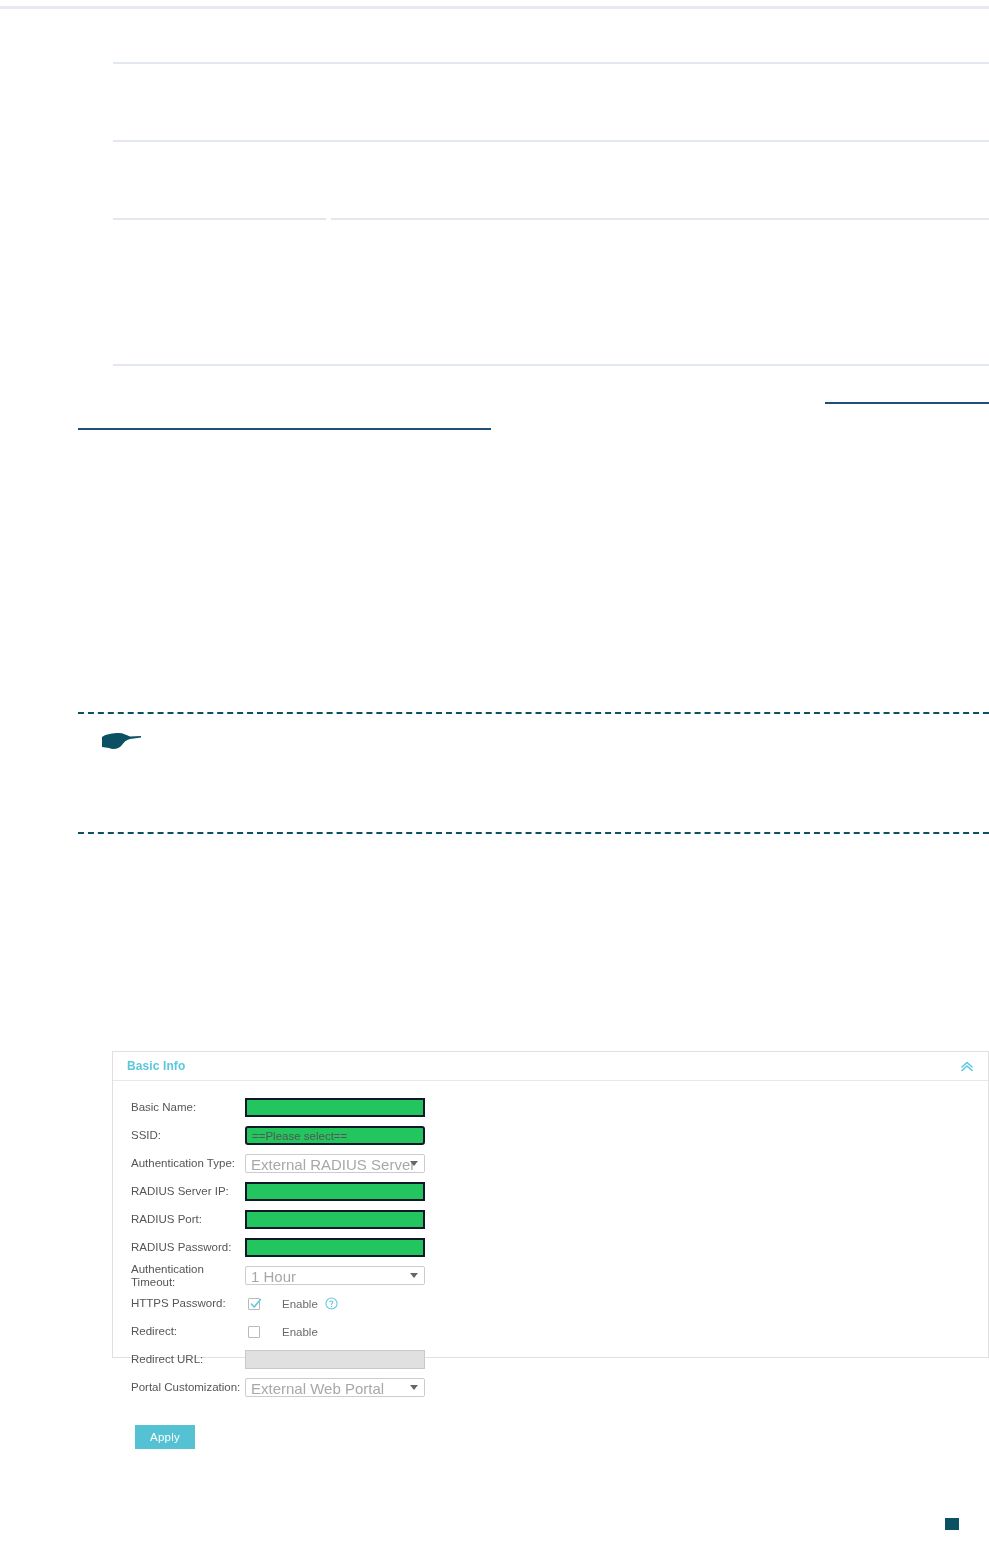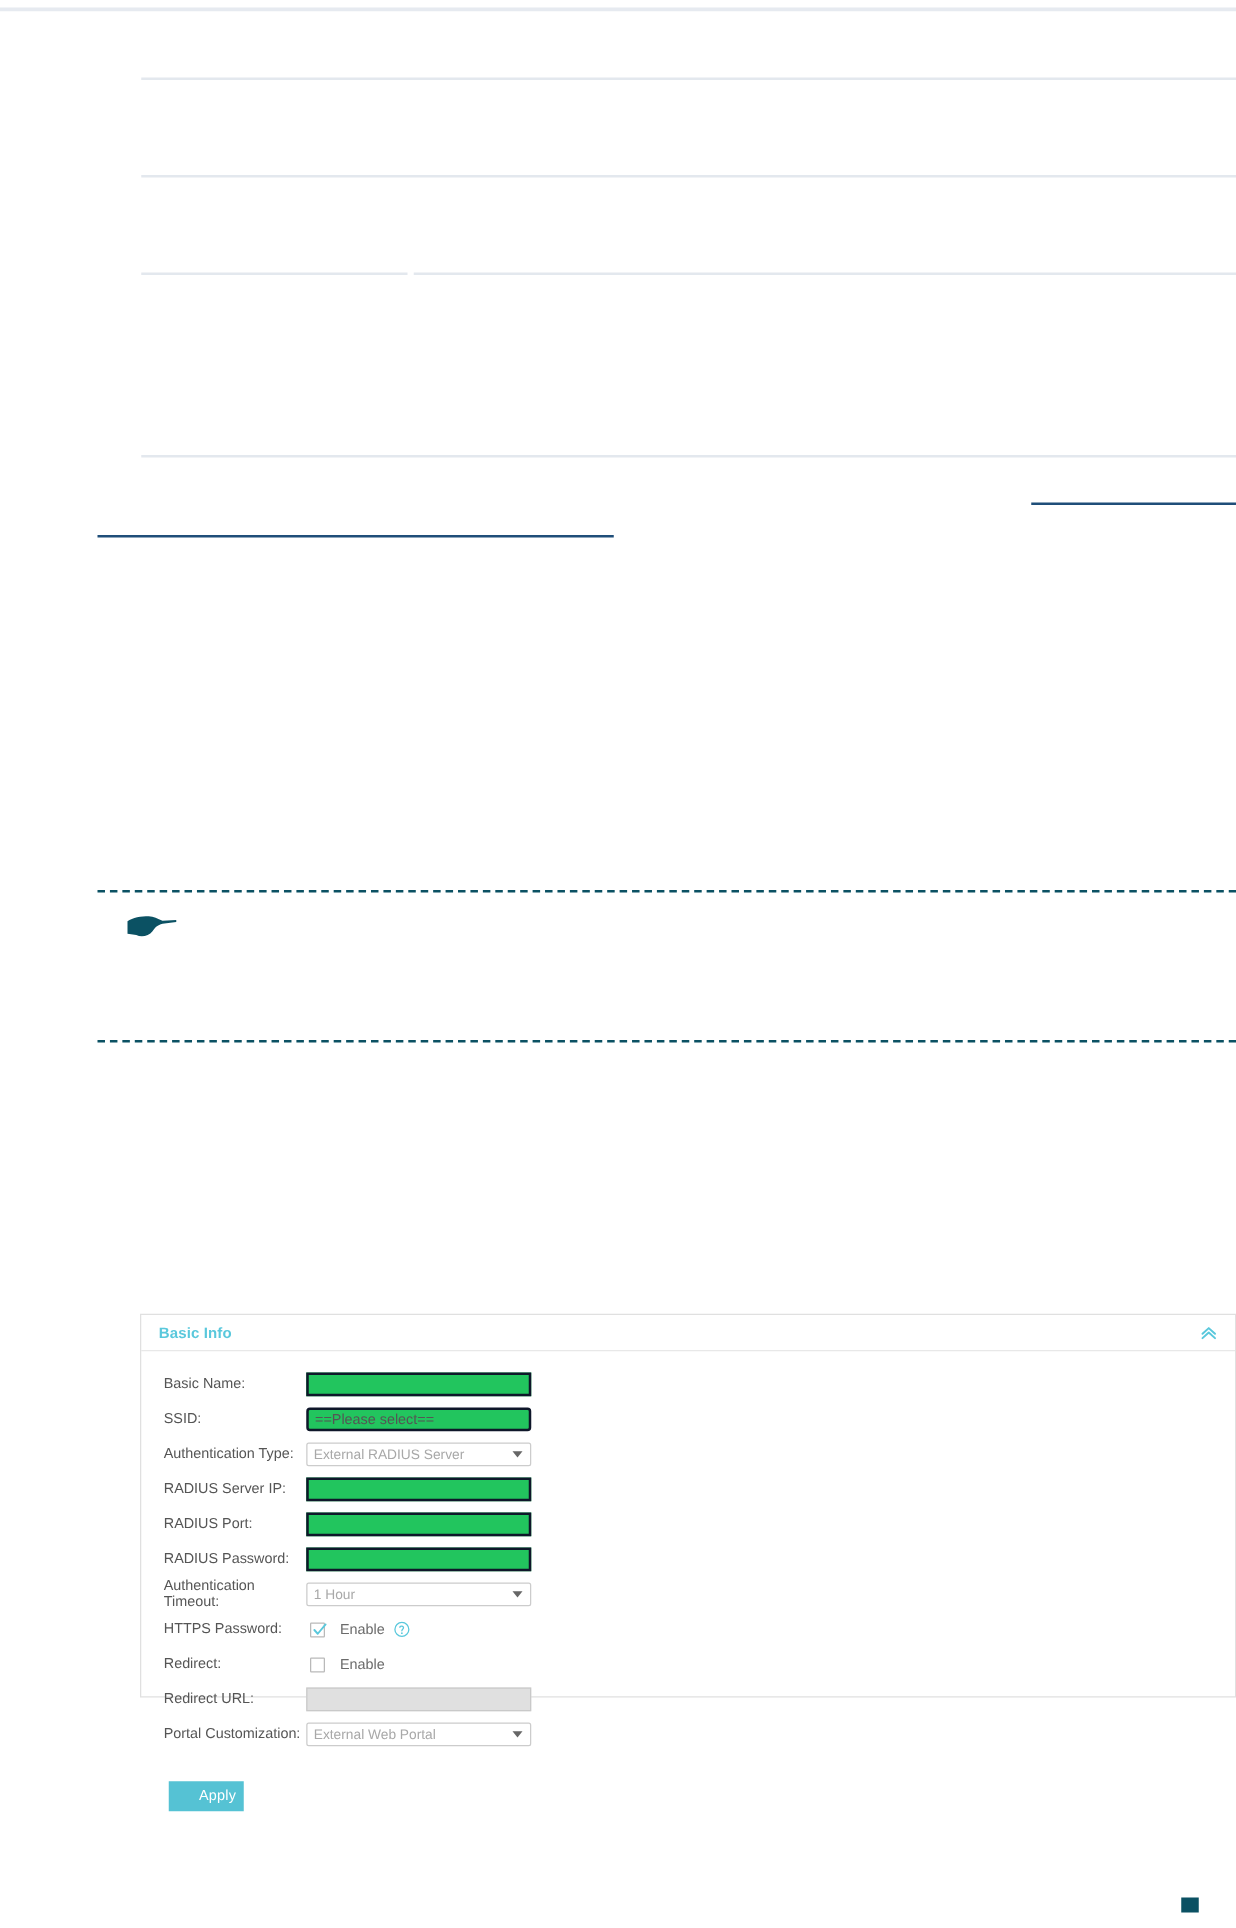--- a/index.html
+++ b/index.html
@@ -138,39 +138,39 @@
     position: relative;
     width: 180px;
     height: 19px;
   }
   .sel-box {
     width: 180px;
     height: 19px;
     border: 1px solid #cccccc;
     background: #ffffff;
     box-sizing: border-box;
-    font-size: 11px;
+    font-size: 15px;
     color: #a8a8a8;
     padding: 2px 18px 0 5px;
     line-height: 15px;
     white-space: nowrap;
     overflow: hidden;
     border-radius: 2px;
   }
   .sel-arrow {
     position: absolute;
     right: 7px;
     top: 7px;
     width: 0; height: 0;
     border-left: 4px solid transparent;
     border-right: 4px solid transparent;
     border-top: 5px solid #666;
   }
 
-  .chk-wrap { display: flex; align-items: flex-start; gap: 12px; padding-left: 3px; }
+  .chk-wrap { display: flex; align-items: flex-start; gap: 22px; padding-left: 3px; }
   .chk-box {
     width: 12px; height: 12px;
     border: 1px solid #b9b9b9;
     background: #fff;
     box-sizing: border-box;
     position: relative;
     border-radius: 1px;
   }
   .chk-box svg { position: absolute; left: 0px; top: -2px; }
   .chk-label { font-size: 11.5px; color: #6b6b6b; }
@@ -183,21 +183,20 @@
     margin: 22px 0 0 12px;
     width: 60px;
     height: 24px;
     background: #55c2d4;
     color: #ffffff;
     border: none;
     font-size: 11.5px;
     font-family: "Liberation Sans", sans-serif;
     cursor: pointer;
     letter-spacing: .2px;
-    text-align: right;
   }
 
   
   .page-marker {
     position: absolute;
     left: 945px;
     top: 1518px;
     width: 14px;
     height: 12px;
     background: #0b5163;

